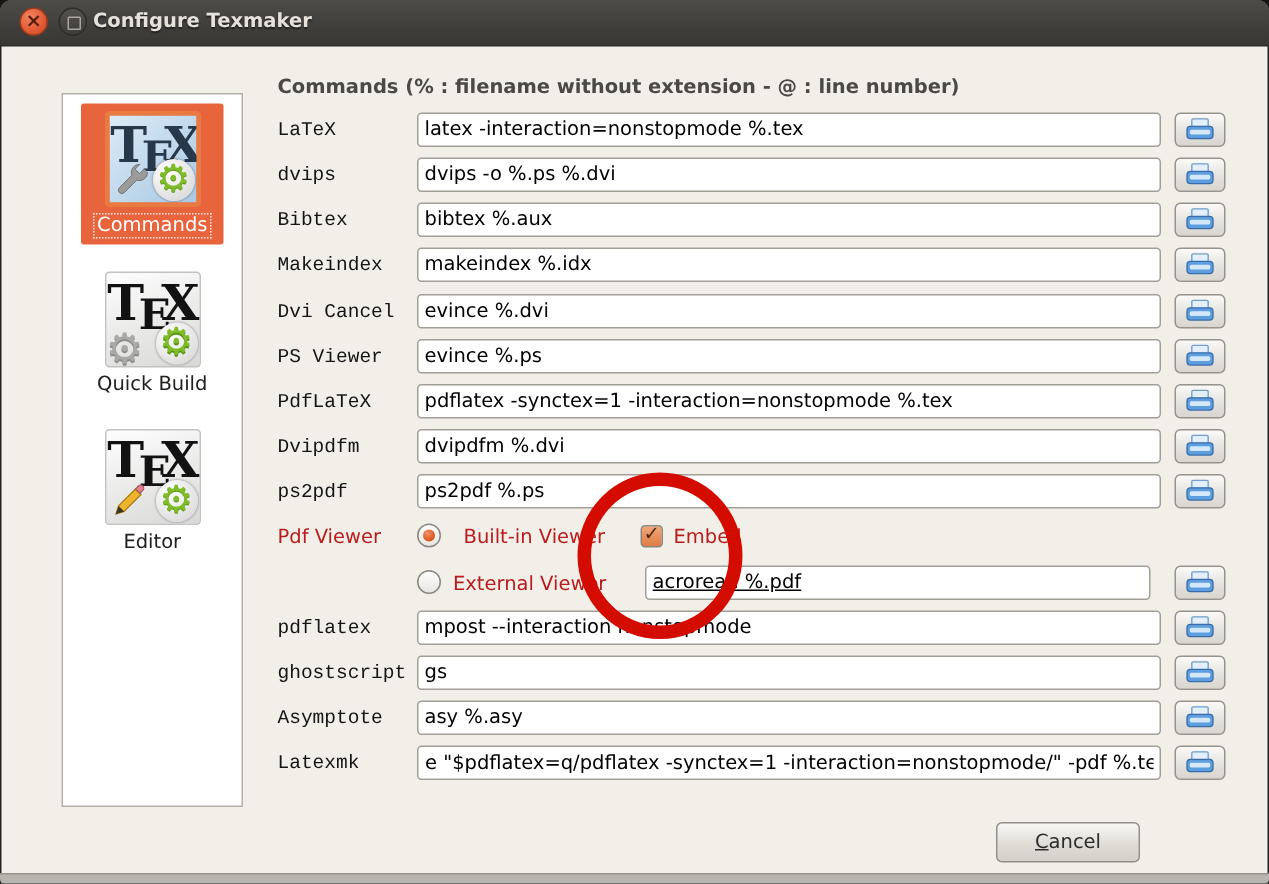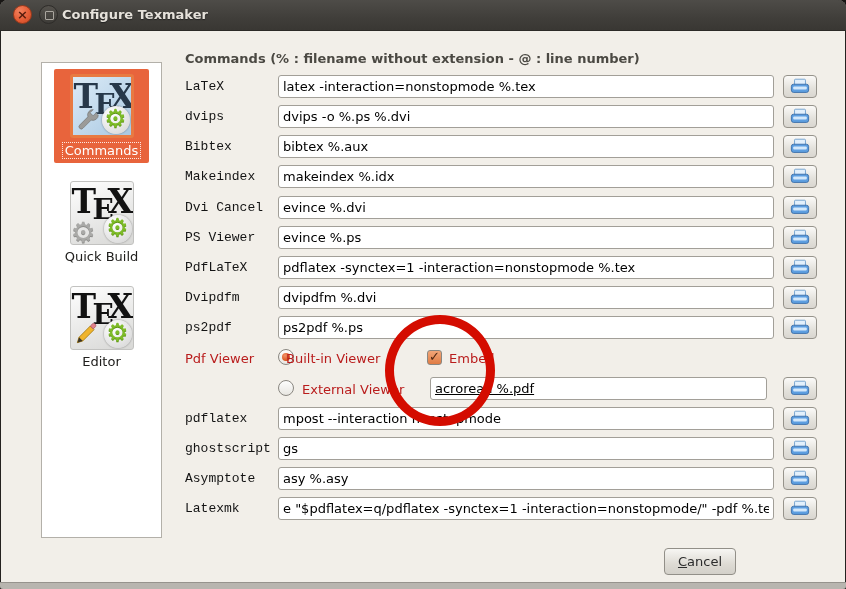--- a/index.html
+++ b/index.html
@@ -45,21 +45,21 @@
   .checkbox span{position:absolute;left:1px;top:-2px;font-size:13px;font-weight:bold;color:#4e2712;}
   .ctl-label{position:absolute;font-size:13px;color:#b91c1c;white-space:nowrap;}
   .ext-input{position:absolute;left:430px;top:377px;width:337px;height:23px;box-sizing:border-box;border:1px solid #a29f98;border-radius:3px;background:#fff;font-family:"DejaVu Sans","Liberation Sans",sans-serif;font-size:13px;padding:0 4px;color:#000;text-decoration:underline;}
   .browse-abs{position:absolute;left:783px;width:34px;height:23px;box-sizing:border-box;border:1px solid #96938b;border-radius:4px;background:linear-gradient(#fbfaf8,#e3e1db 60%,#d9d6d0);cursor:pointer;display:flex;align-items:center;justify-content:center;padding:0;}
   
   .red-circle{position:absolute;left:385px;top:315px;width:92px;height:93px;border:9px solid #d40c00;border-radius:50%;pointer-events:none;}
   
   .dlg-btn{position:absolute;top:548px;height:27px;box-sizing:border-box;border-radius:4px;font-family:"DejaVu Sans","Liberation Sans",sans-serif;font-size:13px;cursor:pointer;padding:0;}
   .dlg-btn .bl{display:block;line-height:25px;text-align:center;}
   .dlg-btn .bl::first-letter{text-decoration:underline;}
-  .btn-cancel{left:664px;width:72px;border:1px solid #928f88;background:linear-gradient(#f7f6f3,#dedbd4 60%,#d3d0c9);color:#2c2c2c;}
+  .btn-cancel{left:664px;width:96px;border:1px solid #928f88;background:linear-gradient(#f7f6f3,#dedbd4 60%,#d3d0c9);color:#2c2c2c;}
   .btn-ok{left:752px;width:81px;border:1px solid #c35327;background:linear-gradient(#f08d66,#ea744a 55%,#e76a3e);color:#1d0f08;}
   .bottom-strip{position:absolute;left:0;bottom:0;width:100%;height:6px;background:#b8b5af;border-top:1px solid #96938d;}
 </style>
 </head>
 <body>
 
 <div class="window">
 
   <div class="titlebar">
     <div class="tb-btn tb-close">
@@ -216,21 +216,21 @@
         <svg width="20" height="17" viewBox="0 0 22 18">
           <rect x="5" y="1" width="12" height="7" rx="1" fill="#e3f0fc" stroke="#6f9fcc"></rect>
           <rect x="1.5" y="6.5" width="19" height="9" rx="2.5" fill="#5d9ee0" stroke="#3a6da8"></rect>
           <rect x="3.5" y="9" width="15" height="3.4" rx="1.2" fill="#d3e8fb"></rect>
         </svg>
       </button>
   </div>
 
   <div class="ctl-label" style="left:185px;top:351px">Pdf Viewer</div>
   <div class="radio on" style="left:278px;top:349px"></div>
-  <div class="ctl-label" style="left:286px;top:351px">Built-in Viewer</div>
+  <div class="ctl-label" style="left:309px;top:351px">Built-in Viewer</div>
   <div class="checkbox" style="left:427px;top:350px">
       <span>✓</span>
     </div>
   <div class="ctl-label" style="left:449px;top:351px">Embed</div>
 
   <div class="radio" style="left:278px;top:380px"></div>
   <div class="ctl-label" style="left:302px;top:382px">External Viewer</div>
   <input type="text" class="ext-input" value="acroread %.pdf" style="">
   <button class="browse-abs" style="top:377px">
       <svg width="20" height="17" viewBox="0 0 22 18">

